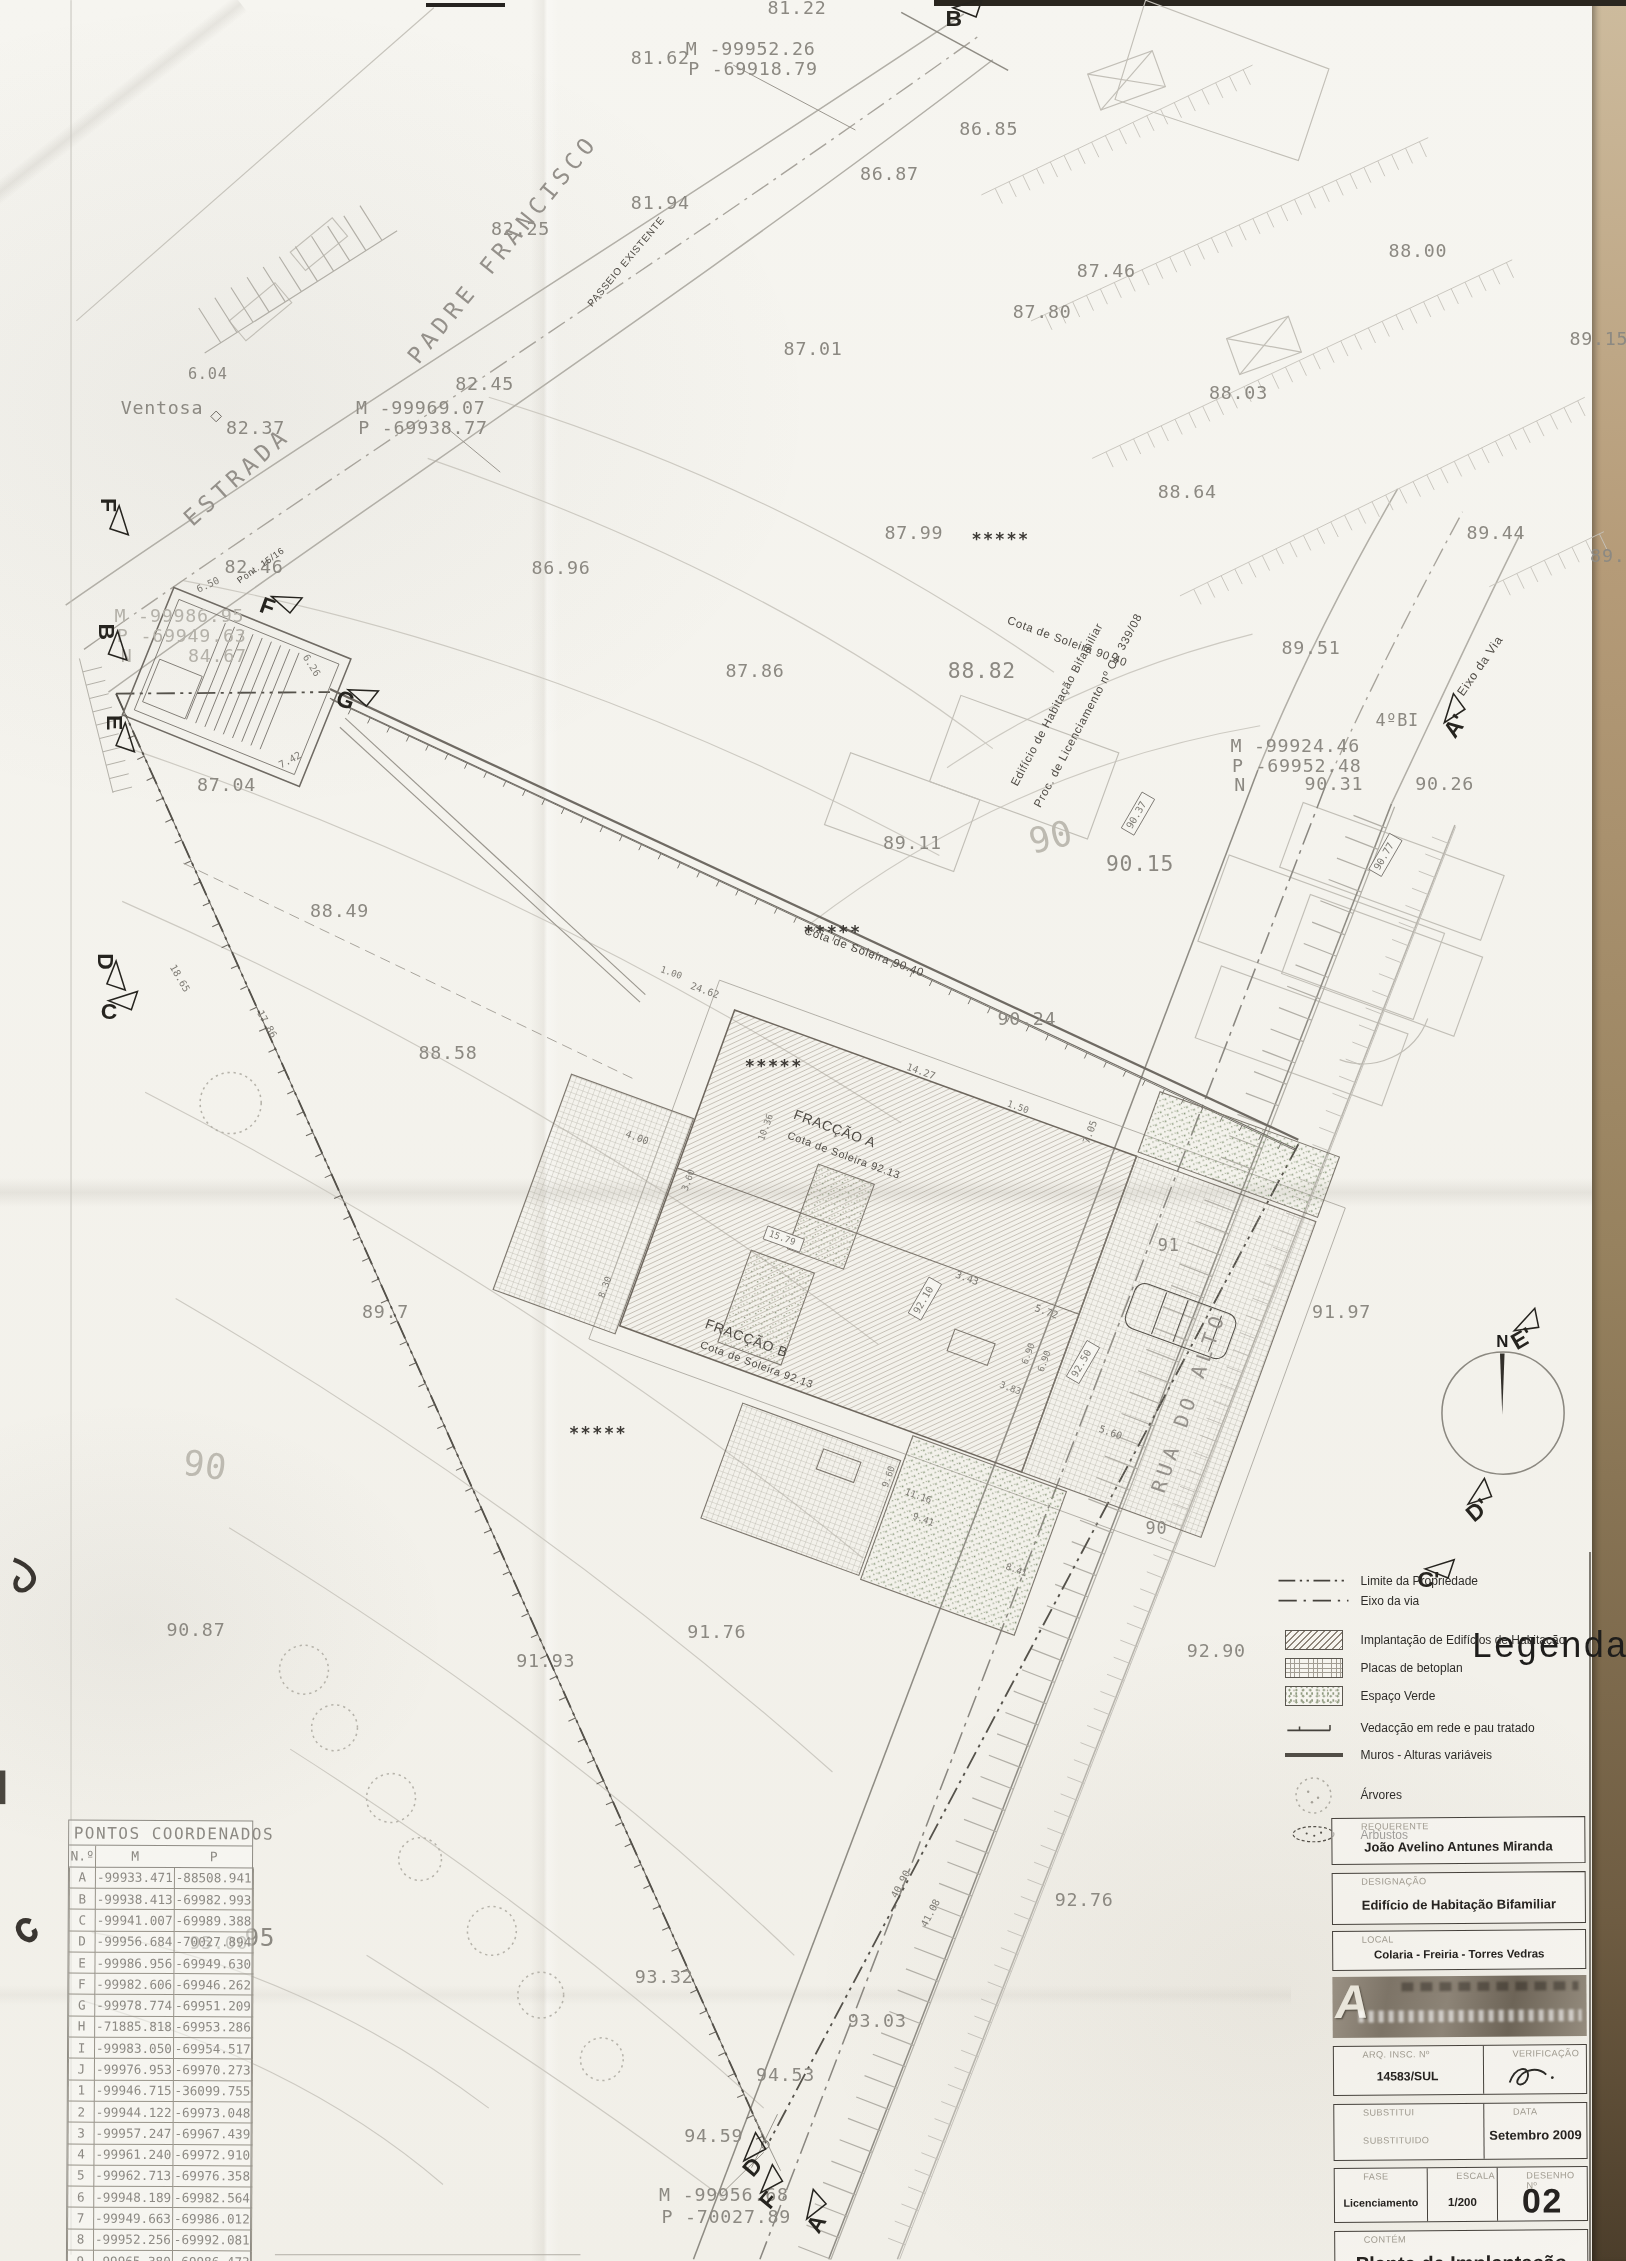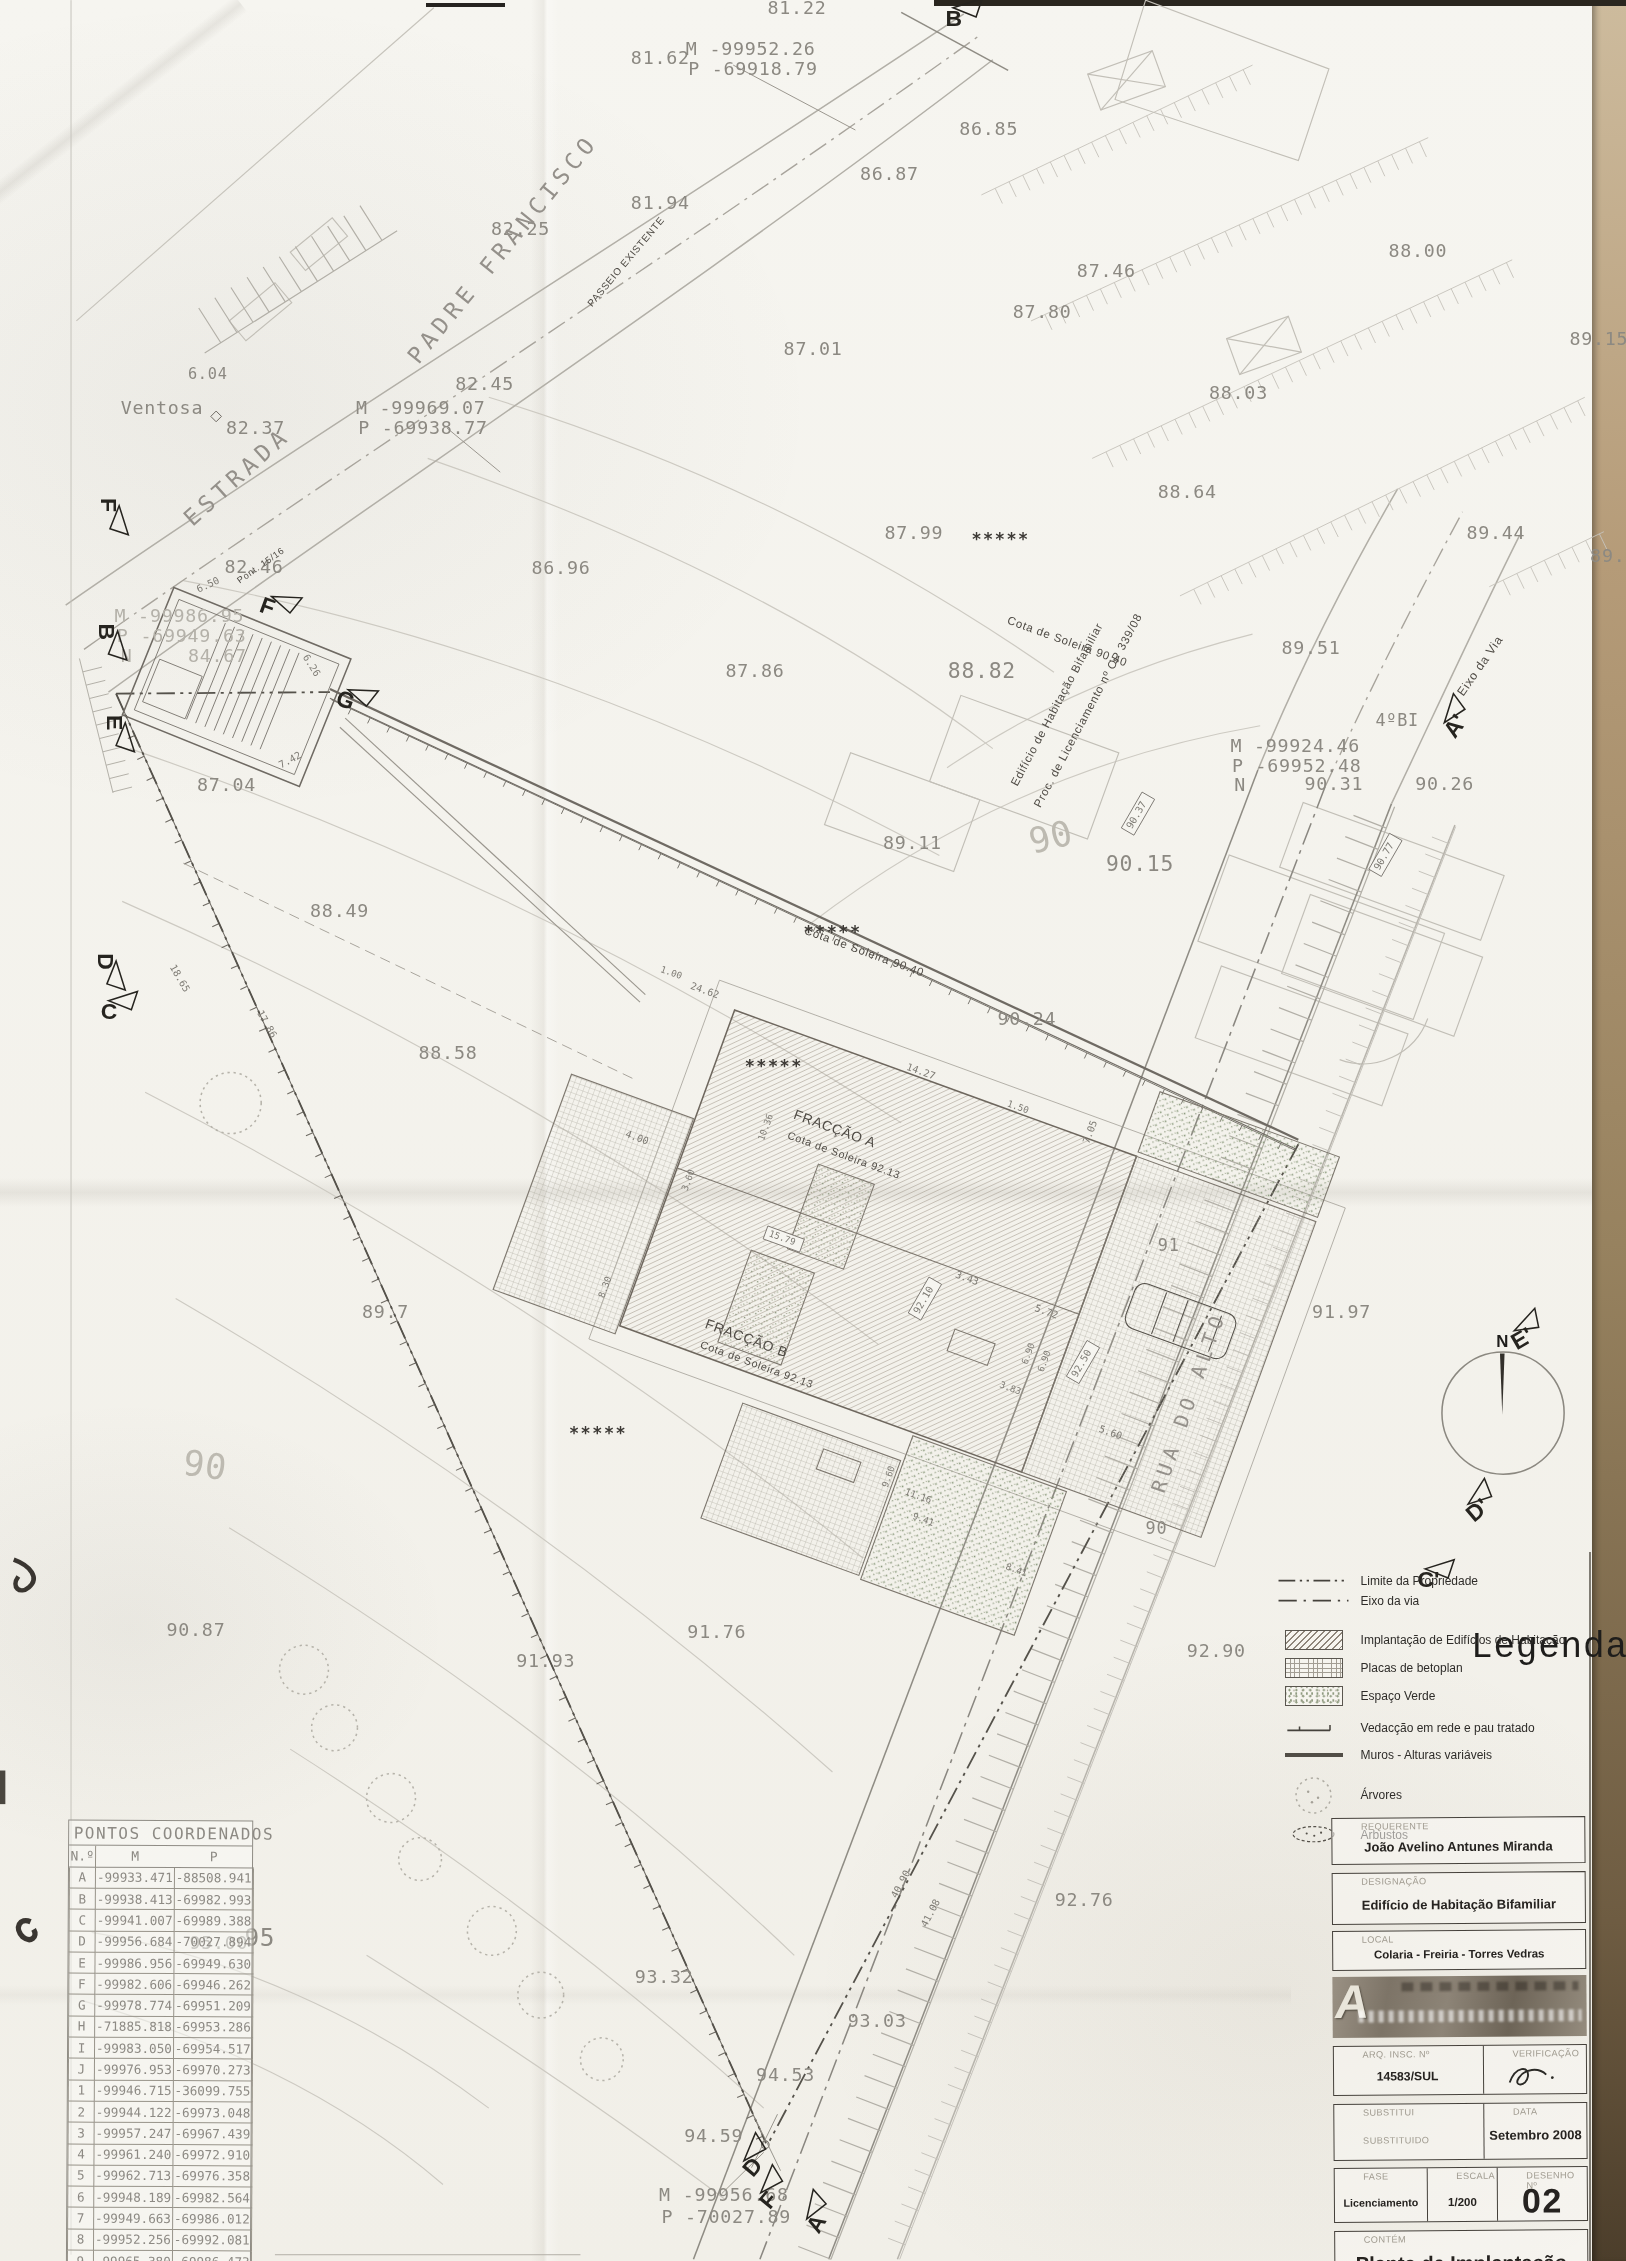--- a/index.html
+++ b/index.html
@@ -883,21 +883,21 @@
           <path d="M6,26 C14,4 32,4 30,18 C28,32 10,32 18,20 C26,8 44,6 54,16" stroke="#2b2a26" stroke-width="2.5" fill="none"></path>
           <circle cx="62" cy="20" r="1.8" fill="#2b2a26"></circle>
         </svg>
       </div>
     </div>
     <div class="tb-box" style="top:286px;height:57px">
       <span class="tb-lab">SUBSTITUI</span>
       <span class="tb-lab" style="top:31px">SUBSTITUIDO</span>
       <div class="cell" style="left:149px;right:0">
         <span class="tb-lab">DATA</span>
-        <div class="tb-val" style="top:24.4px;font-size:13px">Setembro 2008</div>
+        <div class="tb-val" style="top:24.4px;font-size:13px">Setembro 2009</div>
       </div>
     </div>
     <div class="tb-box" style="top:350px;height:55px">
       <span class="tb-lab">FASE</span>
       <div class="tb-val" style="top:27.5px;left:0;width:92px;font-size:10.7px">Licenciamento</div>
       <div class="cell" style="left:92px;width:70px">
         <span class="tb-lab">ESCALA</span>
         <div class="tb-val" style="top:27.5px;font-size:11.5px">1/200</div>
       </div>
       <div class="cell" style="left:162px;right:0">

